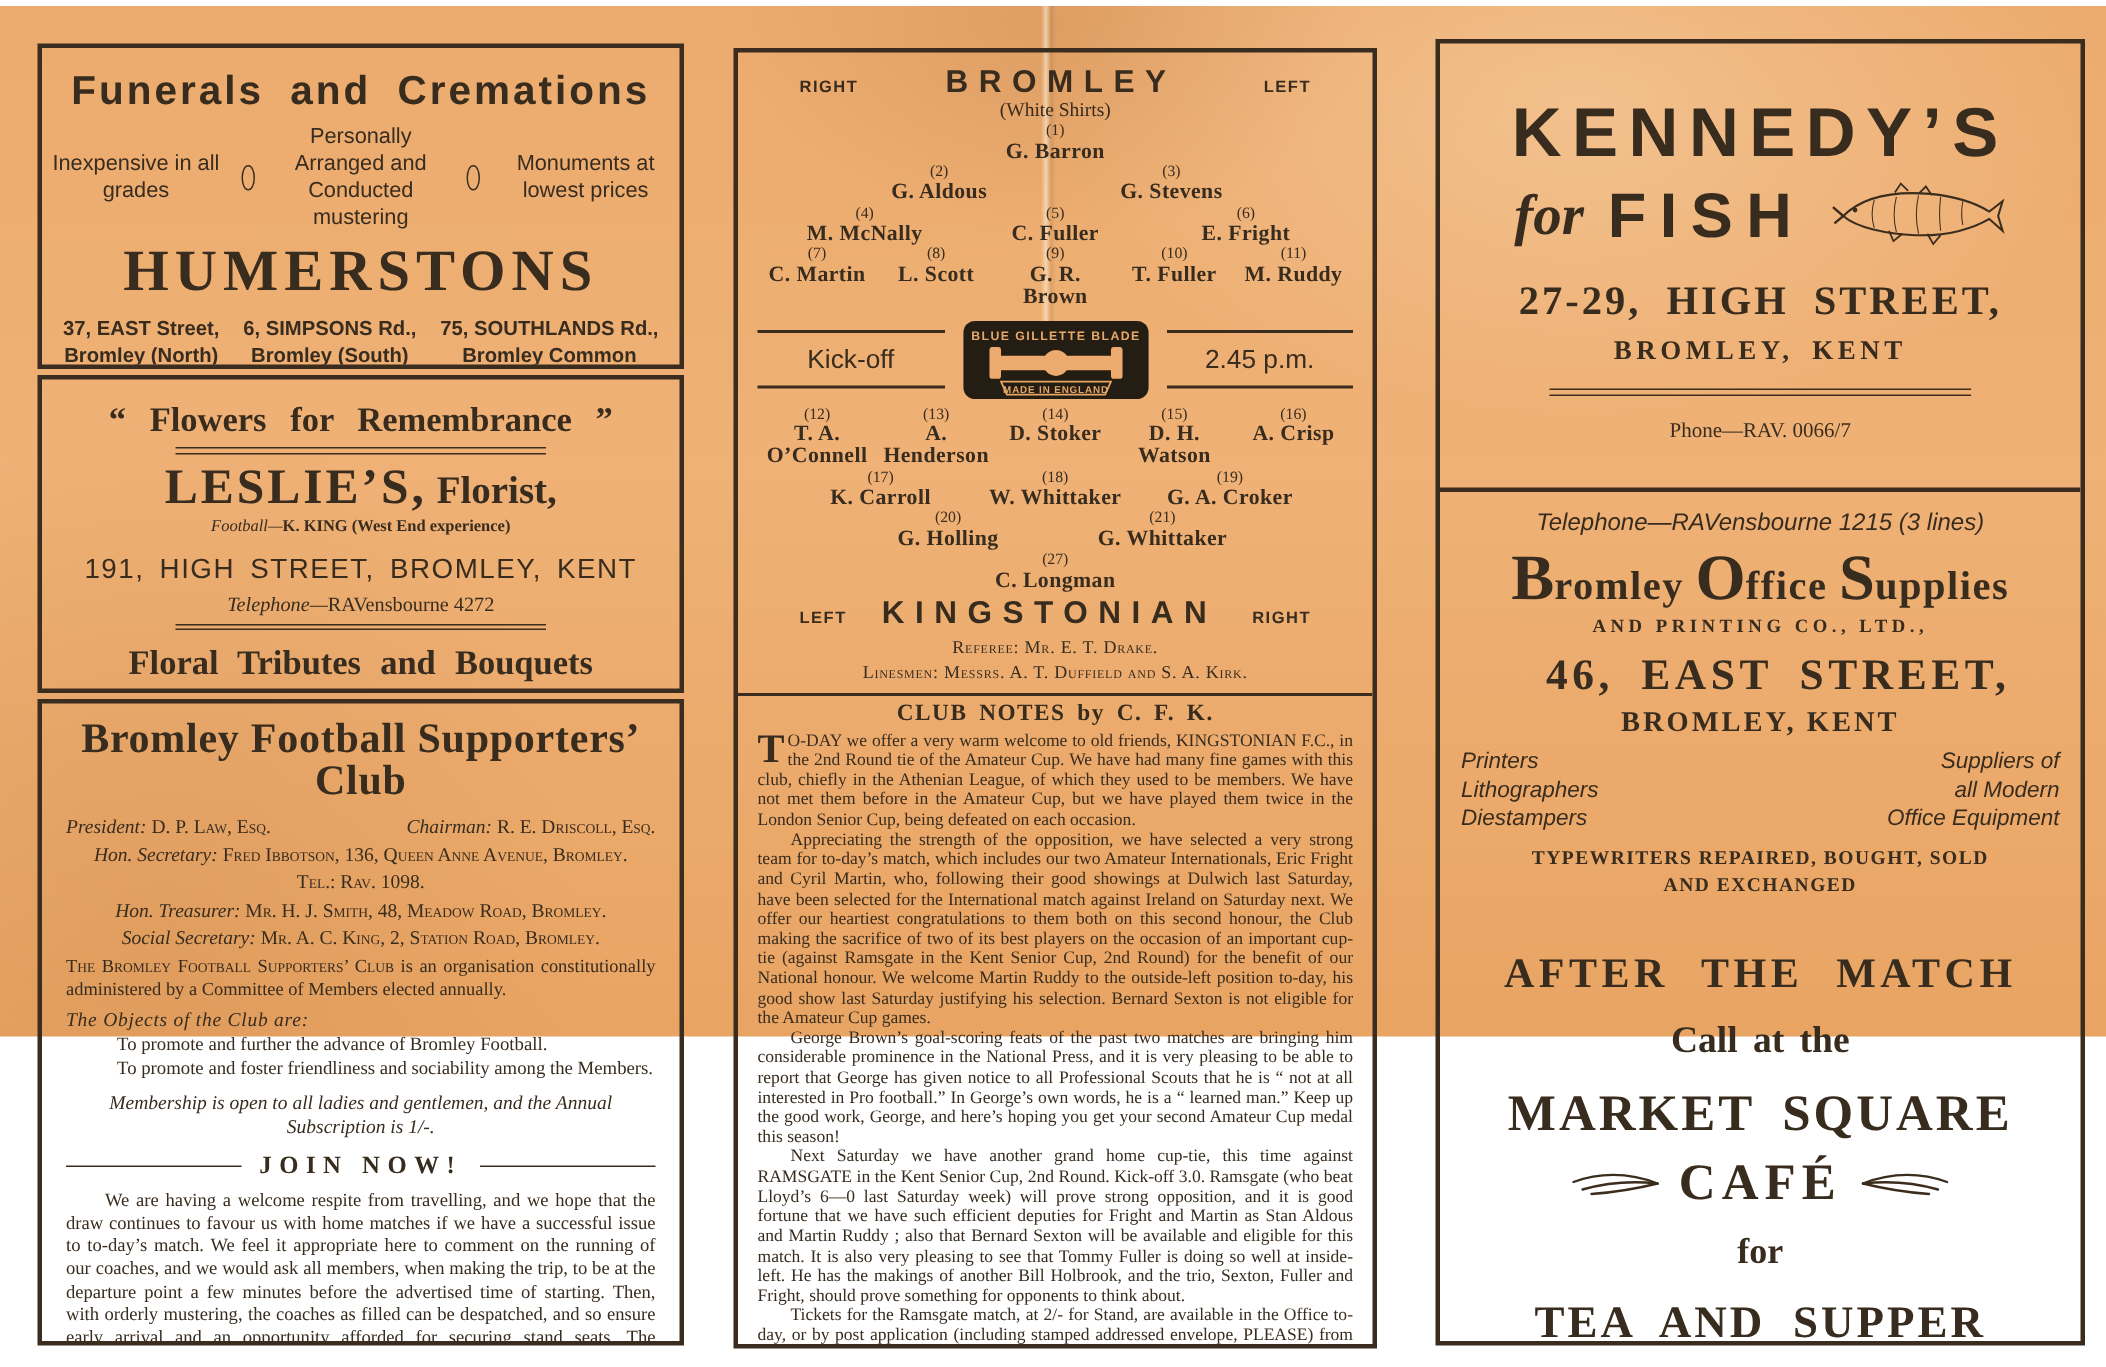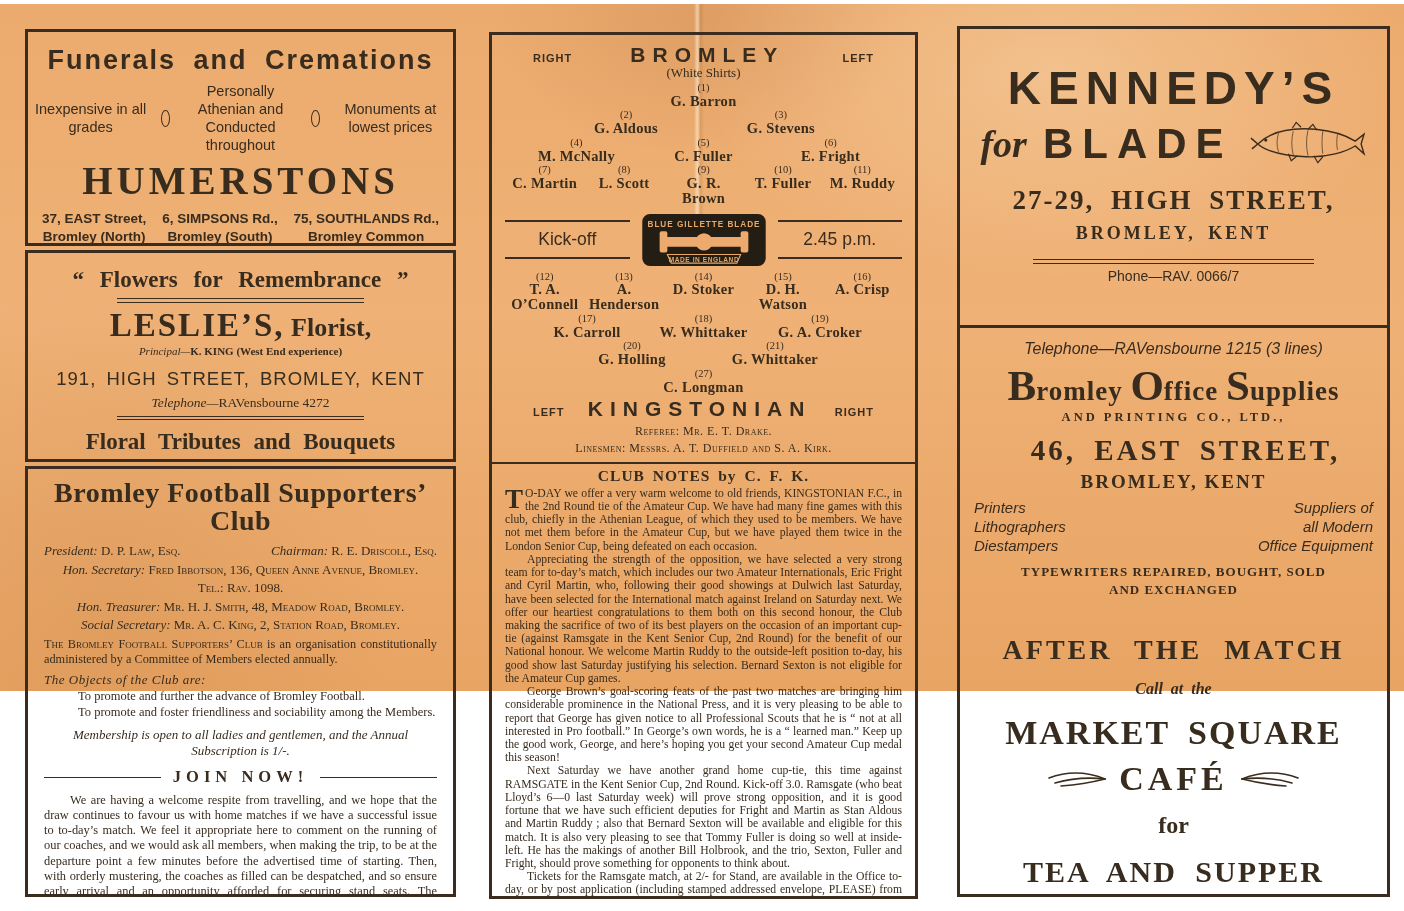--- a/index.html
+++ b/index.html
@@ -79,55 +79,55 @@
   #rightcol{left:957px;top:22px;width:433px;height:871px;padding:0;}
   .rsec{box-sizing:border-box;}
   #kennedys{height:296px;padding-top:36px;}
   .ken-name{font-family:"Liberation Sans",sans-serif;font-size:46px;font-weight:900;letter-spacing:7px;line-height:1;}
   .ken-row{display:flex;justify-content:center;align-items:center;margin-top:10px;gap:16px;}
   .ken-for{font-size:38px;font-weight:bold;font-style:italic;line-height:1;}
   .ken-fish{font-family:"Liberation Sans",sans-serif;font-size:42px;font-weight:900;letter-spacing:9px;line-height:1;}
   .ken-addr1{font-size:27px;font-weight:bold;letter-spacing:2px;word-spacing:8px;margin-top:18px;}
   .ken-addr2{font-size:18px;font-weight:bold;letter-spacing:3px;word-spacing:5px;margin-top:7px;}
   .ken-rule{width:66%;margin:15px auto 0 auto;}
-  .ken-phone{font-family:Liberation Sans, sans-serif;font-size:14px;margin-top:4px;}
+  .ken-phone{font-family:Liberation Serif, serif;font-size:14px;margin-top:16px;}
   #bos{height:283px;border-top:3px solid #3a2d1f;padding-top:12px;}
   .bos-phone{font-family:"Liberation Sans",sans-serif;font-size:16px;font-style:italic;}
   .bos-name{margin-top:6px;line-height:1;}
   .bos-name .cap{font-size:43px;font-weight:bold;}
   .bos-name .rest{font-size:27px;font-weight:bold;letter-spacing:1px;}
   .bos-sub{font-size:12.5px;font-weight:bold;letter-spacing:3px;margin-top:3px;}
   .bos-addr1{font-size:29px;font-weight:bold;letter-spacing:3px;word-spacing:8px;margin-top:9px;margin-left:24px;}
   .bos-addr2{font-size:19px;font-weight:bold;letter-spacing:2px;margin-top:4px;}
   .bos-svc{display:flex;justify-content:space-between;padding:0 14px;margin-top:6px;
      font-family:"Liberation Sans",sans-serif;font-size:15px;font-style:italic;line-height:1.25;}
   .bos-svc .l{text-align:left;} .bos-svc .r{text-align:right;}
   .bos-foot{font-size:13px;font-weight:bold;letter-spacing:1px;margin-top:8px;line-height:1.35;}
   #cafe{padding-top:26px;}
   .cafe-l1{font-size:28px;font-weight:bold;letter-spacing:3px;word-spacing:12px;}
-  .cafe-l2{font-size:16px;font-weight:bold;word-spacing:4px;margin-top:14px;font-style:italic;}
+  .cafe-l2{font-size:25px;font-weight:bold;word-spacing:4px;margin-top:14px;}
   .cafe-l3{font-size:34px;font-weight:bold;letter-spacing:2px;word-spacing:8px;margin-top:16px;}
   .cafe-row{display:flex;justify-content:center;align-items:center;gap:12px;margin-top:10px;}
   .cafe-l4{font-size:34px;font-weight:bold;letter-spacing:4px;line-height:1;}
   .cafe-for{font-size:24px;font-weight:bold;margin-top:16px;}
   .cafe-l6{font-size:30px;font-weight:bold;letter-spacing:2px;word-spacing:9px;margin-top:16px;}
   svg{display:block}
 </style>
 </head>
 <body>
 
 <div class="paper">
 <div class="crease"></div>
 
 <section class="box" id="humerstons">
   <div class="hum-h1">Funerals and Cremations</div>
   <div class="feat-row">
     <div class="feat">Inexpensive in all grades</div>
     <span class="orn"></span>
-    <div class="feat">Personally Athenian and Conducted throughout</div>
+    <div class="feat">Personally Arranged and Conducted mustering</div>
     <span class="orn"></span>
     <div class="feat">Monuments at lowest prices</div>
   </div>
   <div class="hum-name">HUMERSTONS</div>
   <div class="addr-row">
     <div class="addr">
       <span>37, EAST Street,</span><br>
       <span>Bromley (North)</span>
     </div>
     <div class="addr">
@@ -142,21 +142,21 @@
 
 </section>
 
 <section class="box" id="leslies">
   <div class="les-slogan">“ Flowers for Remembrance ”</div>
   <div class="rule2 les-rule"></div>
   <div class="les-name">
     <span class="nm1">LESLIE’S,</span><span class="nm2"> Florist,</span>
   </div>
   <div class="les-prin">
-    <span class="lab">Principal—</span><span>K. KING (West End experience)</span>
+    <span class="lab">Football—</span><span>K. KING (West End experience)</span>
   </div>
   <div class="les-addr">191, HIGH STREET, BROMLEY, KENT</div>
   <div class="les-phone">
     <span class="lab">Telephone—</span><span>RAVensbourne 4272</span>
   </div>
   <div class="rule2 les-rule"></div>
   <div class="les-foot">Floral Tributes and Bouquets</div>
 </section>
 
 <section class="box" id="supporters">
@@ -336,21 +336,21 @@
     <p>Tickets for the Ramsgate match, at 2/- for Stand, are available in the Office to-day, or by post application (including stamped addressed envelope, PLEASE) from 220, Southlands Road, Bromley.</p>
 
   </div>
 </section>
 
 <section class="box" id="rightcol">
   <div class="rsec" id="kennedys">
     <div class="ken-name">KENNEDY’S</div>
     <div class="ken-row">
       <span class="ken-for">for</span>
-      <span class="ken-fish">BLADE</span>
+      <span class="ken-fish">FISH</span>
       <span>
         <svg width="118" height="46" viewBox="0 0 120 46" fill="none" stroke="#3b2d1d" stroke-width="1.4">
           <path d="M9 23 C22 10 44 6 68 8 C88 10 100 15 108 20 L117 13 L114 23 L117 33 L108 25 C98 31 80 37 58 36 C38 35 18 31 9 23 Z"></path>
           <path d="M9 23 L2 17 M9 23 L3 28" stroke-width="1.6"></path>
           <path d="M44 7 L48 1 L53 6 M60 8 L65 3 L69 9" stroke-width="1.2"></path>
           <path d="M40 33 L43 40 L49 35 M66 35 L70 42 L75 36" stroke-width="1.2"></path>
           <circle cx="17" cy="19" r="1.6" fill="#3b2d1d" stroke="none"></circle>
           <path d="M30 12 C28 19 28 25 30 31 M45 10 C43 18 43 26 45 34 M60 9 C58 18 58 26 60 35 M75 10 C74 18 74 25 75 33 M90 13 C89 19 89 24 90 29" stroke-width=".7"></path>
         </svg>
       </span>

